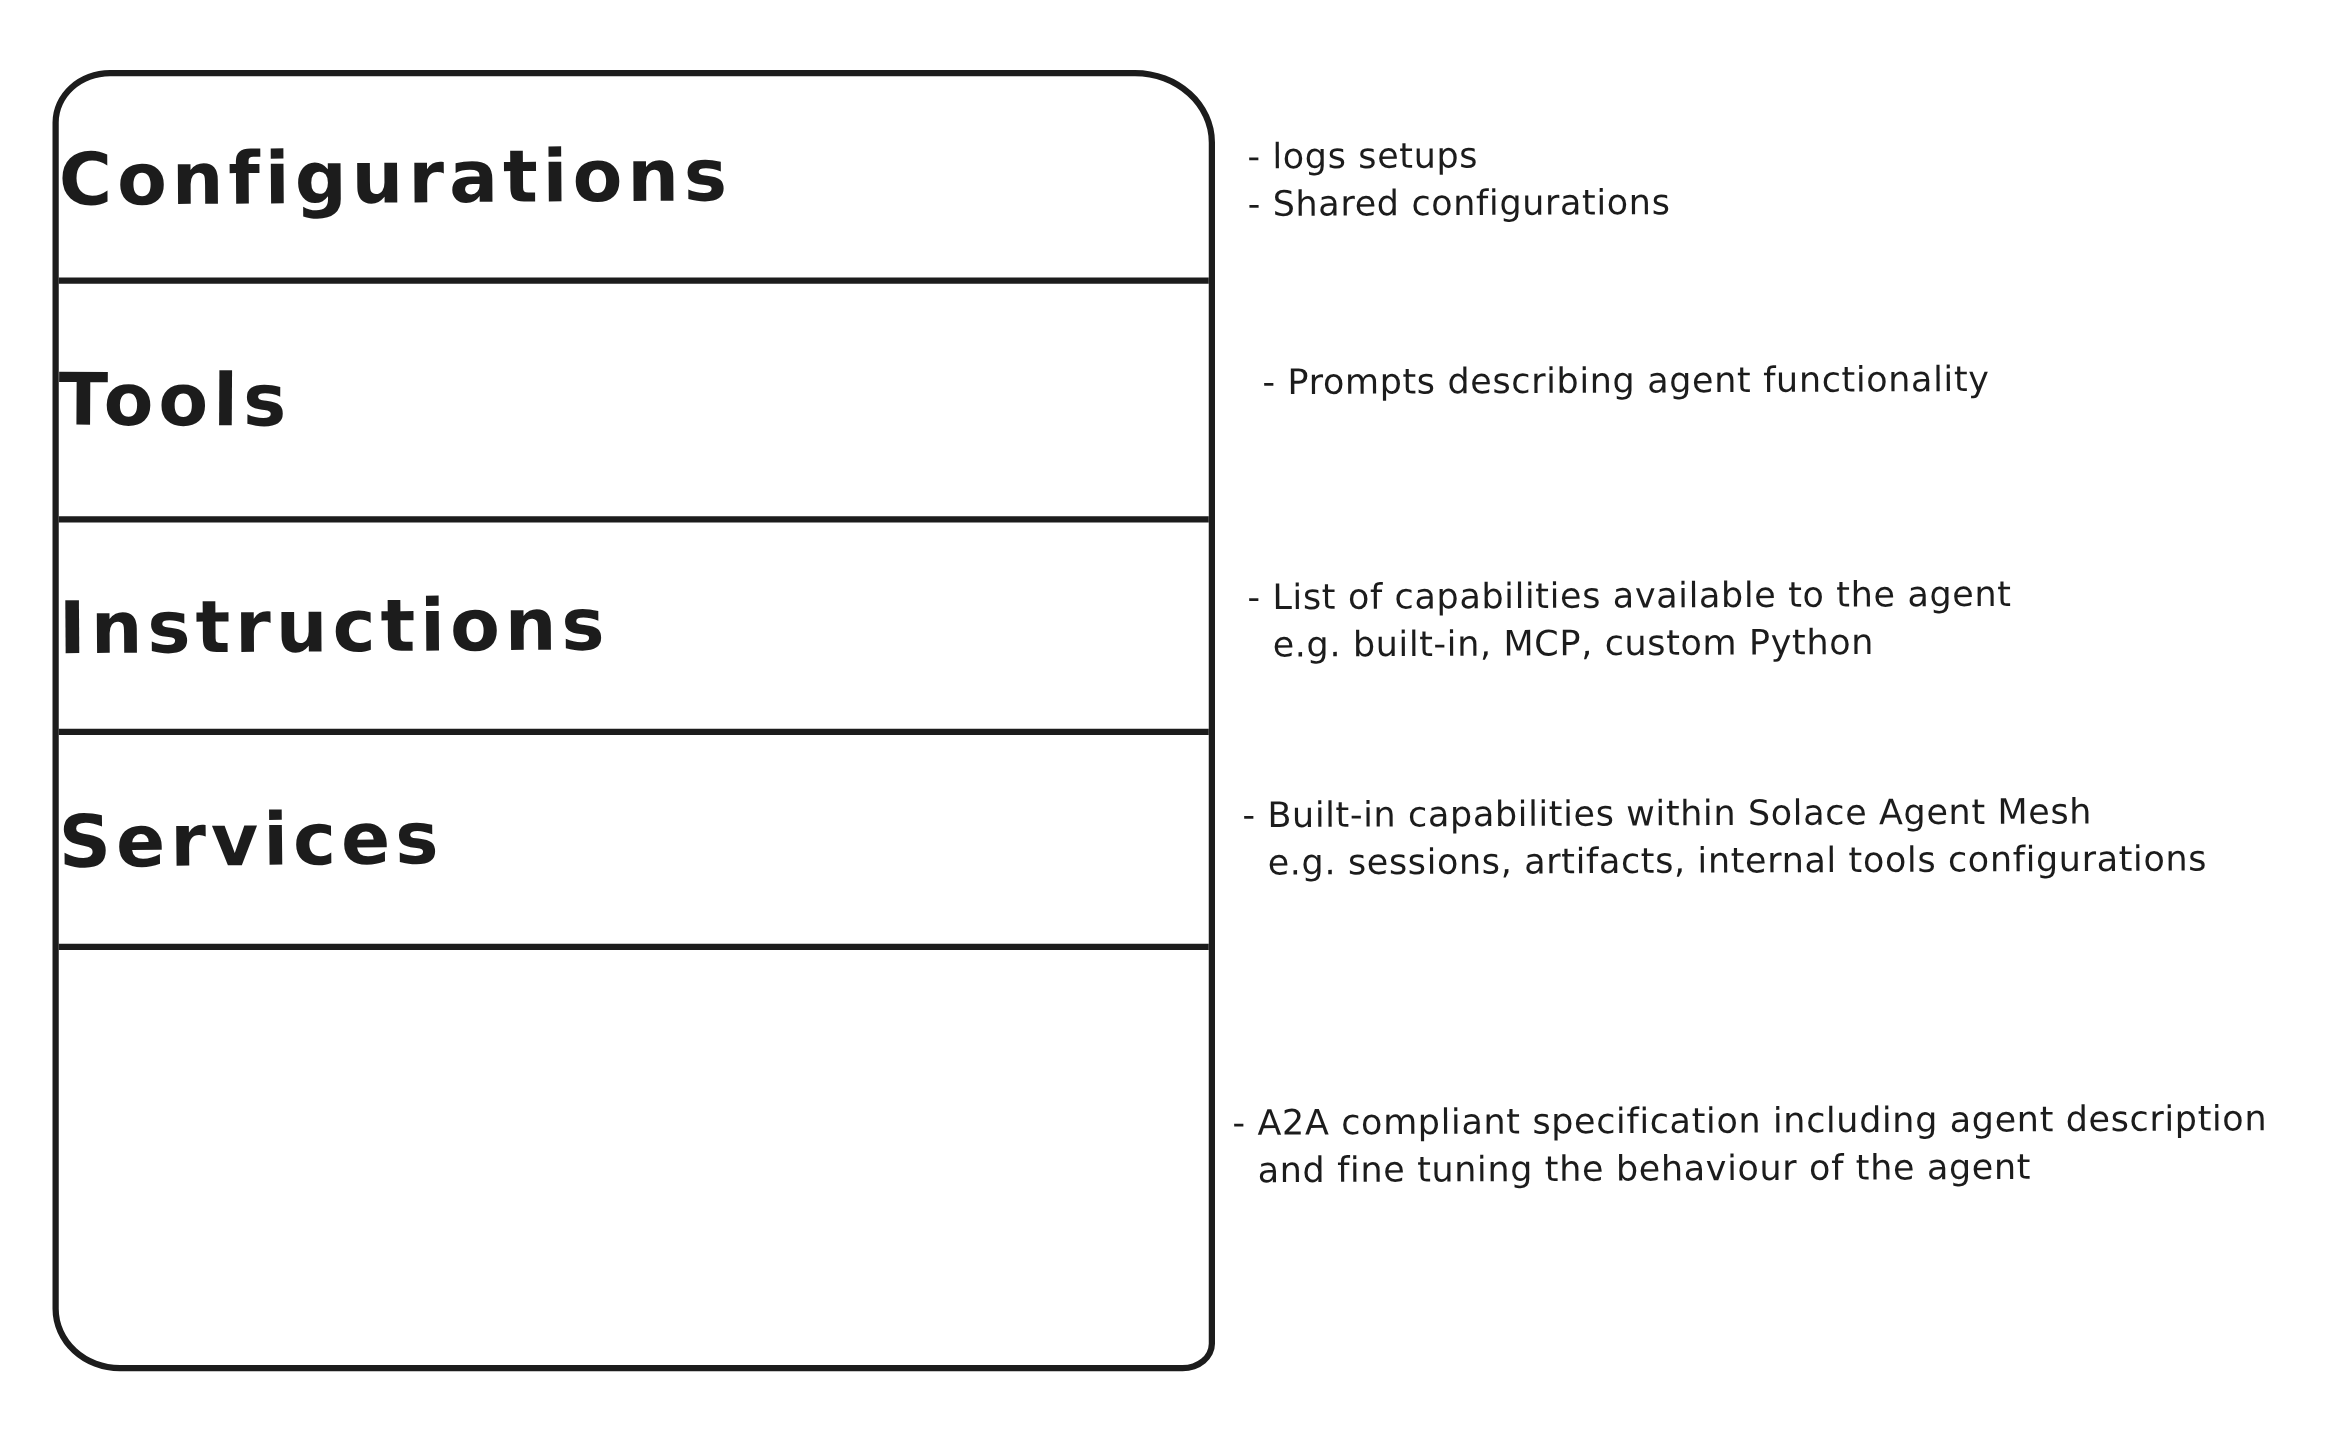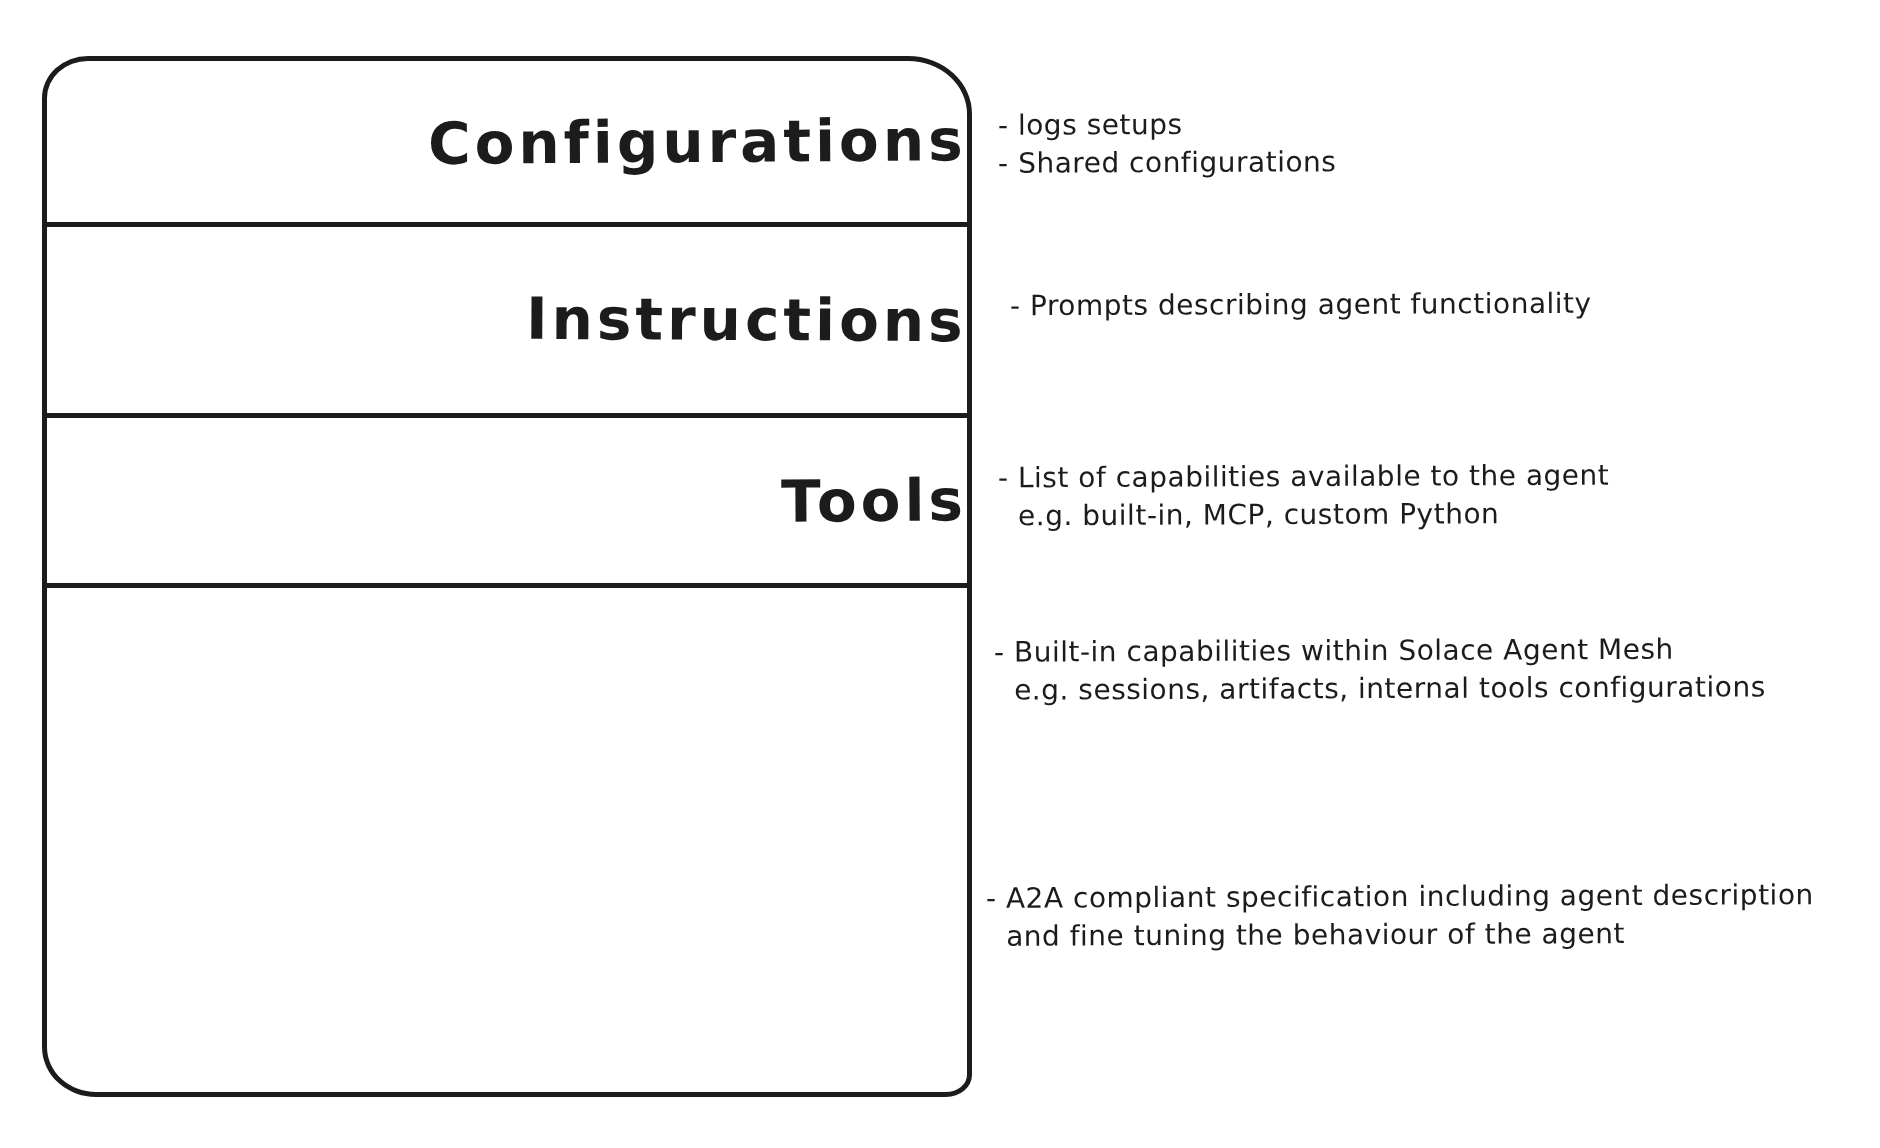--- a/index.html
+++ b/index.html
@@ -29,21 +29,21 @@
     height: 1041px;
     border: 5px solid var(--ink);
     border-radius: 46px 64px 26px 54px / 42px 58px 22px 50px;
     display: flex;
     flex-direction: column;
     background: var(--bg);
   }
   .section {
     display: flex;
     align-items: center;
-    justify-content: flex-end;
+    justify-content: flex-start;
     border-bottom: 5px solid var(--ink);
   }
   .section:nth-child(1) { height: 166px; }
   .section:nth-child(2) { height: 191px; }
   .section:nth-child(3) { height: 170px; }
   .section:nth-child(4) { height: 172px; }
   .section:nth-child(5) { flex: 1; border-bottom: none; align-items: flex-start; padding-top: 28px; }
 
   .section-label {
     font-size: 58px;
@@ -74,24 +74,27 @@
 </head>
 <body>
 
 <div class="canvas">
 
   <div class="stack-box">
     <div class="section">
       <span class="section-label">Configurations</span>
     </div>
     <div class="section">
+      <span class="section-label">Tools</span>
+    </div>
+    <div class="section">
       <span class="section-label">Instructions</span>
     </div>
     <div class="section">
-      <span class="section-label">Tools</span>
+      <span class="section-label">Services</span>
     </div>
   </div>
 
   <div class="annotation a1">
     <div class="line">- logs setups</div>
     <div class="line">- Shared configurations</div>
   </div>
 
   <div class="annotation a2">
     <div class="line">- Prompts describing agent functionality</div>

